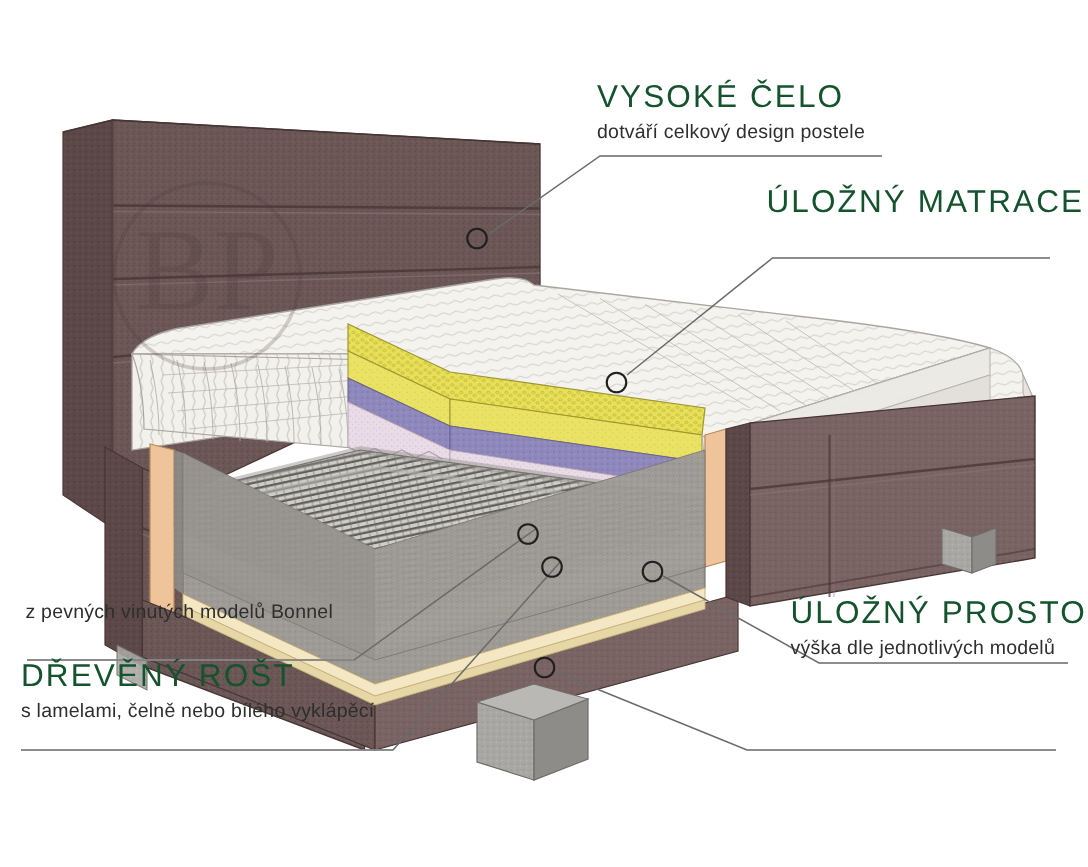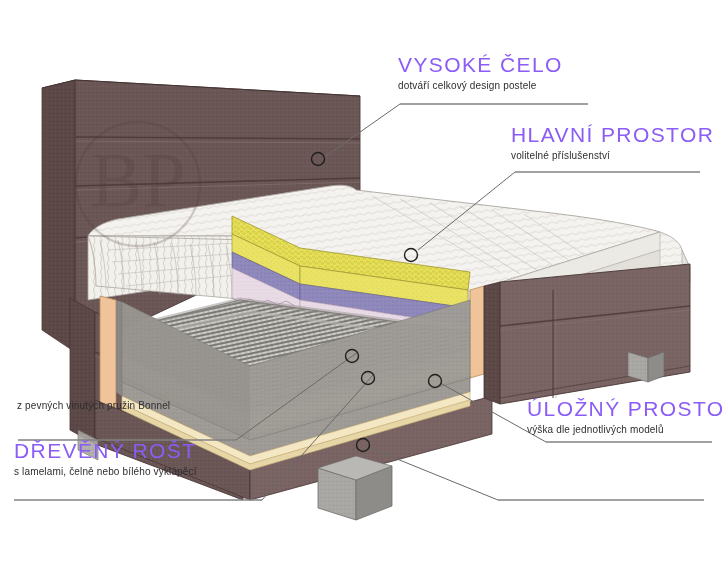--- a/index.html
+++ b/index.html
@@ -27,28 +27,28 @@
   
   .callout {
     position: absolute;
     white-space: nowrap;
   }
   .callout .ttl {
     font-family: "Liberation Sans", sans-serif;
     font-weight: 300;
     font-size: 21px;
     letter-spacing: 1.4px;
-    color: #8b5cf6;
+    color: #14532d;
     line-height: 1.05;
     display: block;
   }
   .callout .sub {
     font-family: "Liberation Sans", sans-serif;
     font-weight: 400;
-    font-size: 10px;
+    font-size: 13px;
     letter-spacing: .15px;
     color: #2e2e2e;
     line-height: 1.2;
     display: block;
     margin-top: 4px;
   }
 
   
   #c-vysoke   { left: 398px; top: 54px;  }
   #c-matrace  { left: 511px; top: 124px; }
@@ -350,26 +350,25 @@
 
     </g>
   </svg>
 
   <div class="callout" id="c-vysoke">
     <span class="ttl">VYSOKÉ ČELO</span>
     <span class="sub">dotváří celkový design postele</span>
   </div>
 
   <div class="callout" id="c-matrace">
-    <span class="ttl">HLAVNÍ PROSTOR</span>
-    <span class="sub">volitelné příslušenství</span>
+    <span class="ttl">ÚLOŽNÝ MATRACE</span>
   </div>
 
   <div class="callout" id="c-pruzinova">
-    <span class="sub">z pevných vinutých pružin Bonnel</span>
+    <span class="sub">z pevných vinutých modelů Bonnel</span>
   </div>
 
   <div class="callout" id="c-drevený">
     <span class="ttl">DŘEVĚNÝ ROŠT</span>
     <span class="sub">s lamelami, čelně nebo bílého vyklápěcí</span>
   </div>
 
   <div class="callout" id="c-ulozny">
     <span class="ttl">ÚLOŽNÝ PROSTOR</span>
     <span class="sub">výška dle jednotlivých modelů</span>

